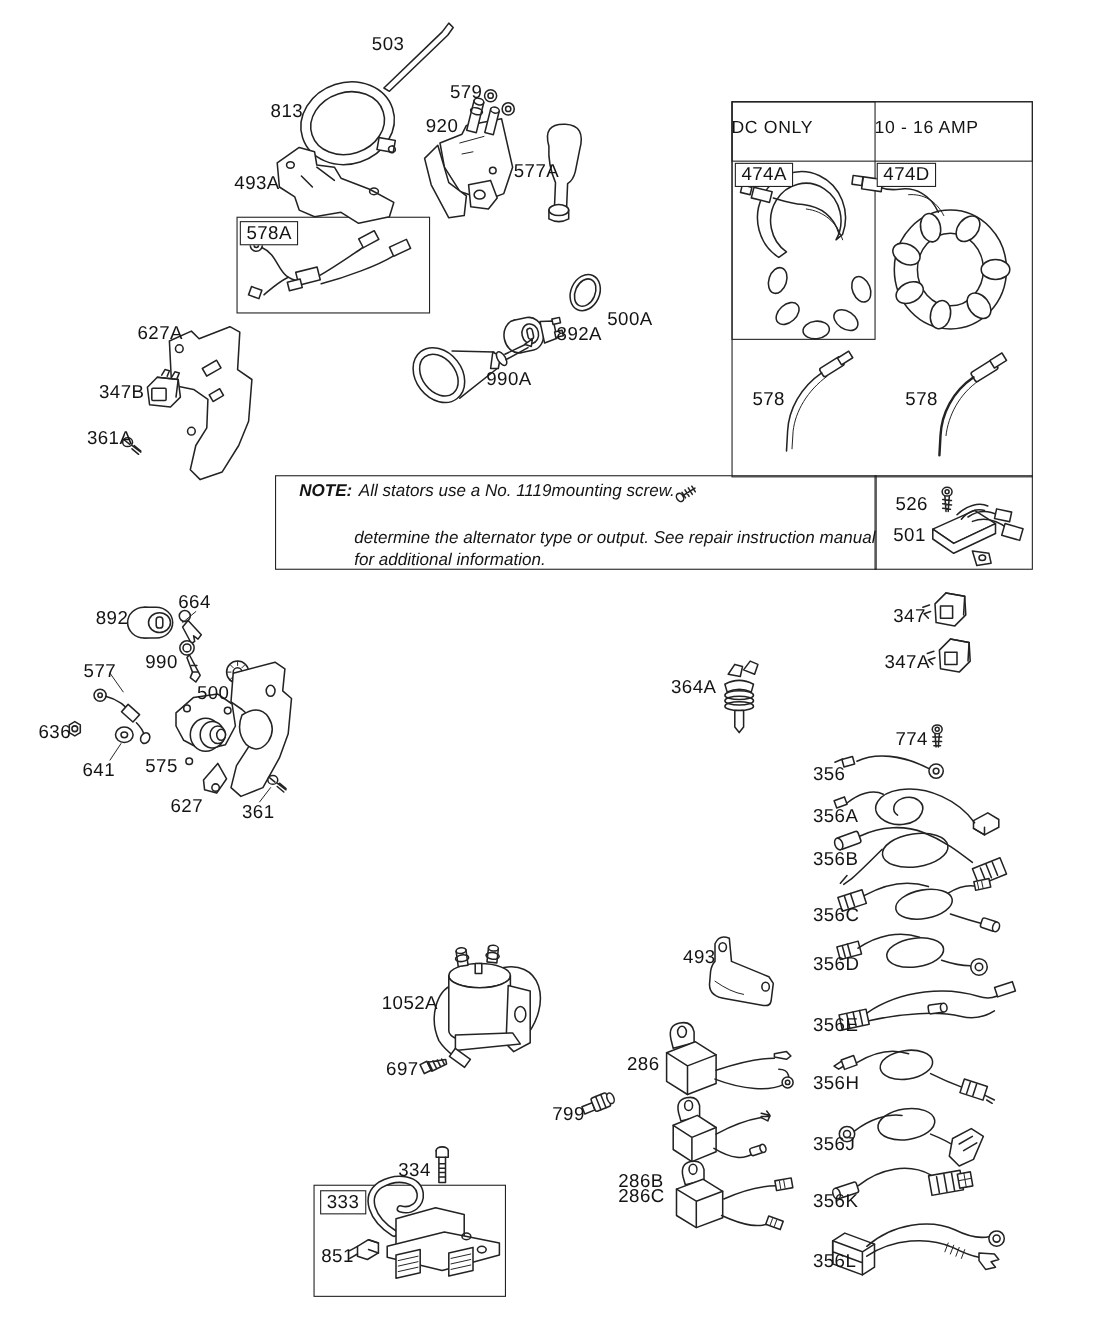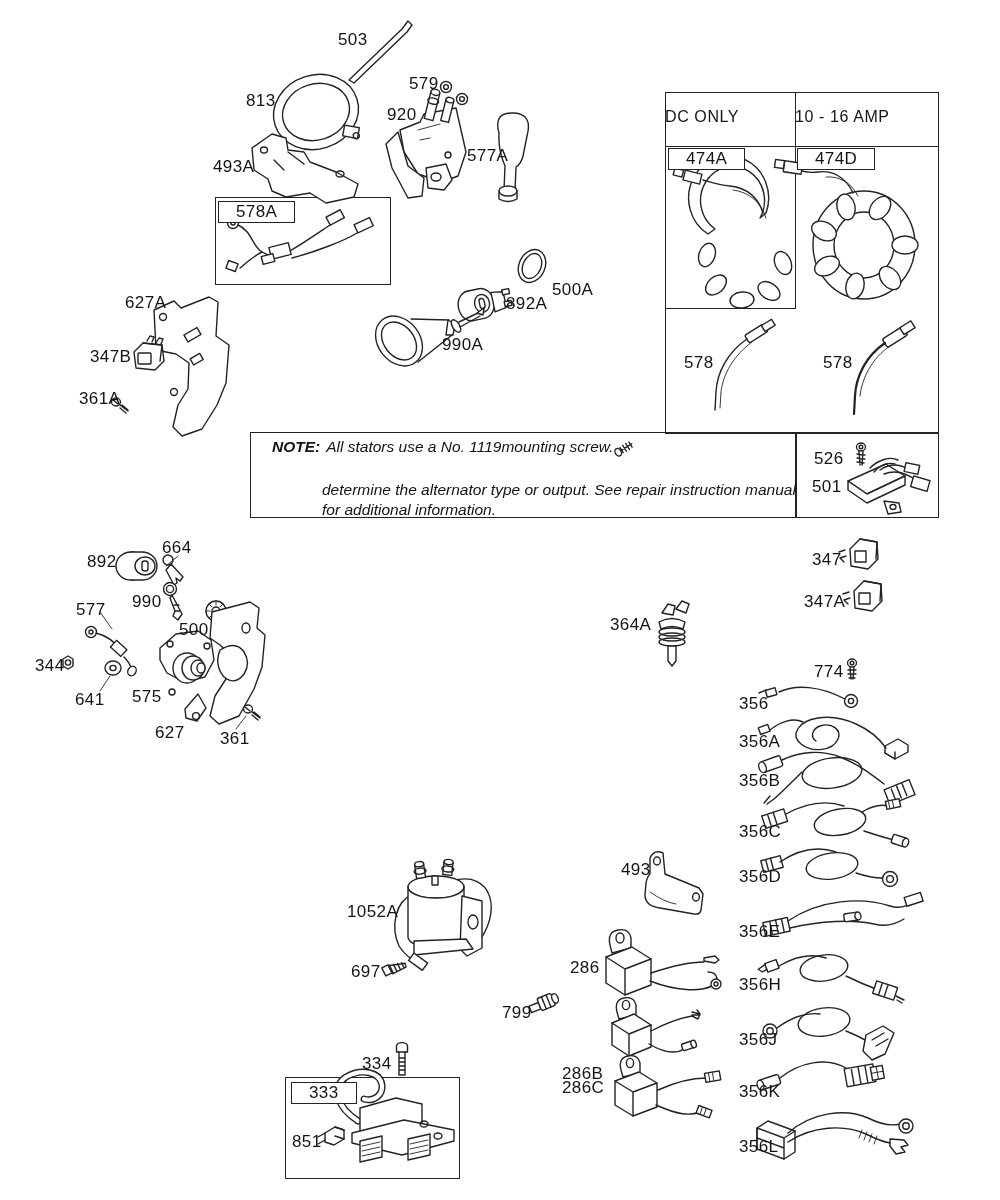--- a/index.html
+++ b/index.html
@@ -1,19 +1,19 @@
 <!DOCTYPE html>
 <html><head>
 <meta charset="utf-8">
 <style>
   html,body{margin:0;padding:0;background:#fff;}
   #canvas{position:relative;width:1000px;height:1200px;background:#ffffff;overflow:hidden;
           font-family:"Liberation Sans",sans-serif;color:#111;}
   .lbl{position:absolute;font-size:17px;letter-spacing:.4px;white-space:nowrap;color:#141414;}
-  .boxed{border:1.6px solid #232323;padding:0 17px;line-height:20px;background:#fff;}
+  .boxed{border:1.6px solid #232323;padding:0 5px;line-height:20px;background:#fff;}
   .frame{position:absolute;border:1.6px solid #232323;background:transparent;}
   .hdr{position:absolute;font-size:16px;letter-spacing:.6px;text-align:left;color:#141414;}
   .note-line{position:absolute;font-size:15.5px;font-style:italic;white-space:nowrap;color:#141414;}
   .note-line b{font-weight:bold;margin-right:6px;}
   svg.art{position:absolute;left:0;top:0;pointer-events:none;}
   svg.art path,svg.art circle,svg.art ellipse,svg.art rect,svg.art line{
     stroke:#232323;fill:none;stroke-width:1.4;stroke-linecap:round;stroke-linejoin:round;}
   svg.art .w{fill:#ffffff;}
   svg.art .thin{stroke-width:.9;}
   svg.art .thick{stroke-width:2.2;}
@@ -562,21 +562,21 @@
   </div>
   <div class="note-line" style="left:322px;top:501px">
     <span>for additional information.</span>
   </div>
 
   <span class="lbl" style="left:87px;top:552px">892</span>
   <span class="lbl" style="left:162px;top:538px">664</span>
   <span class="lbl" style="left:132px;top:592px">990</span>
   <span class="lbl" style="left:76px;top:600px">577</span>
   <span class="lbl" style="left:179px;top:620px">500</span>
-  <span class="lbl" style="left:35px;top:656px">344</span>
+  <span class="lbl" style="left:35px;top:656px">636</span>
   <span class="lbl" style="left:75px;top:690px">641</span>
   <span class="lbl" style="left:132px;top:687px">575</span>
   <span class="lbl" style="left:155px;top:723px">627</span>
   <span class="lbl" style="left:220px;top:729px">361</span>
   <span class="lbl" style="left:610px;top:615px">364A</span>
   <span class="lbl" style="left:812px;top:550px">347</span>
   <span class="lbl" style="left:804px;top:592px">347A</span>
   <span class="lbl" style="left:814px;top:662px">774</span>
 
   <span class="lbl" style="left:739px;top:694px">356</span>

